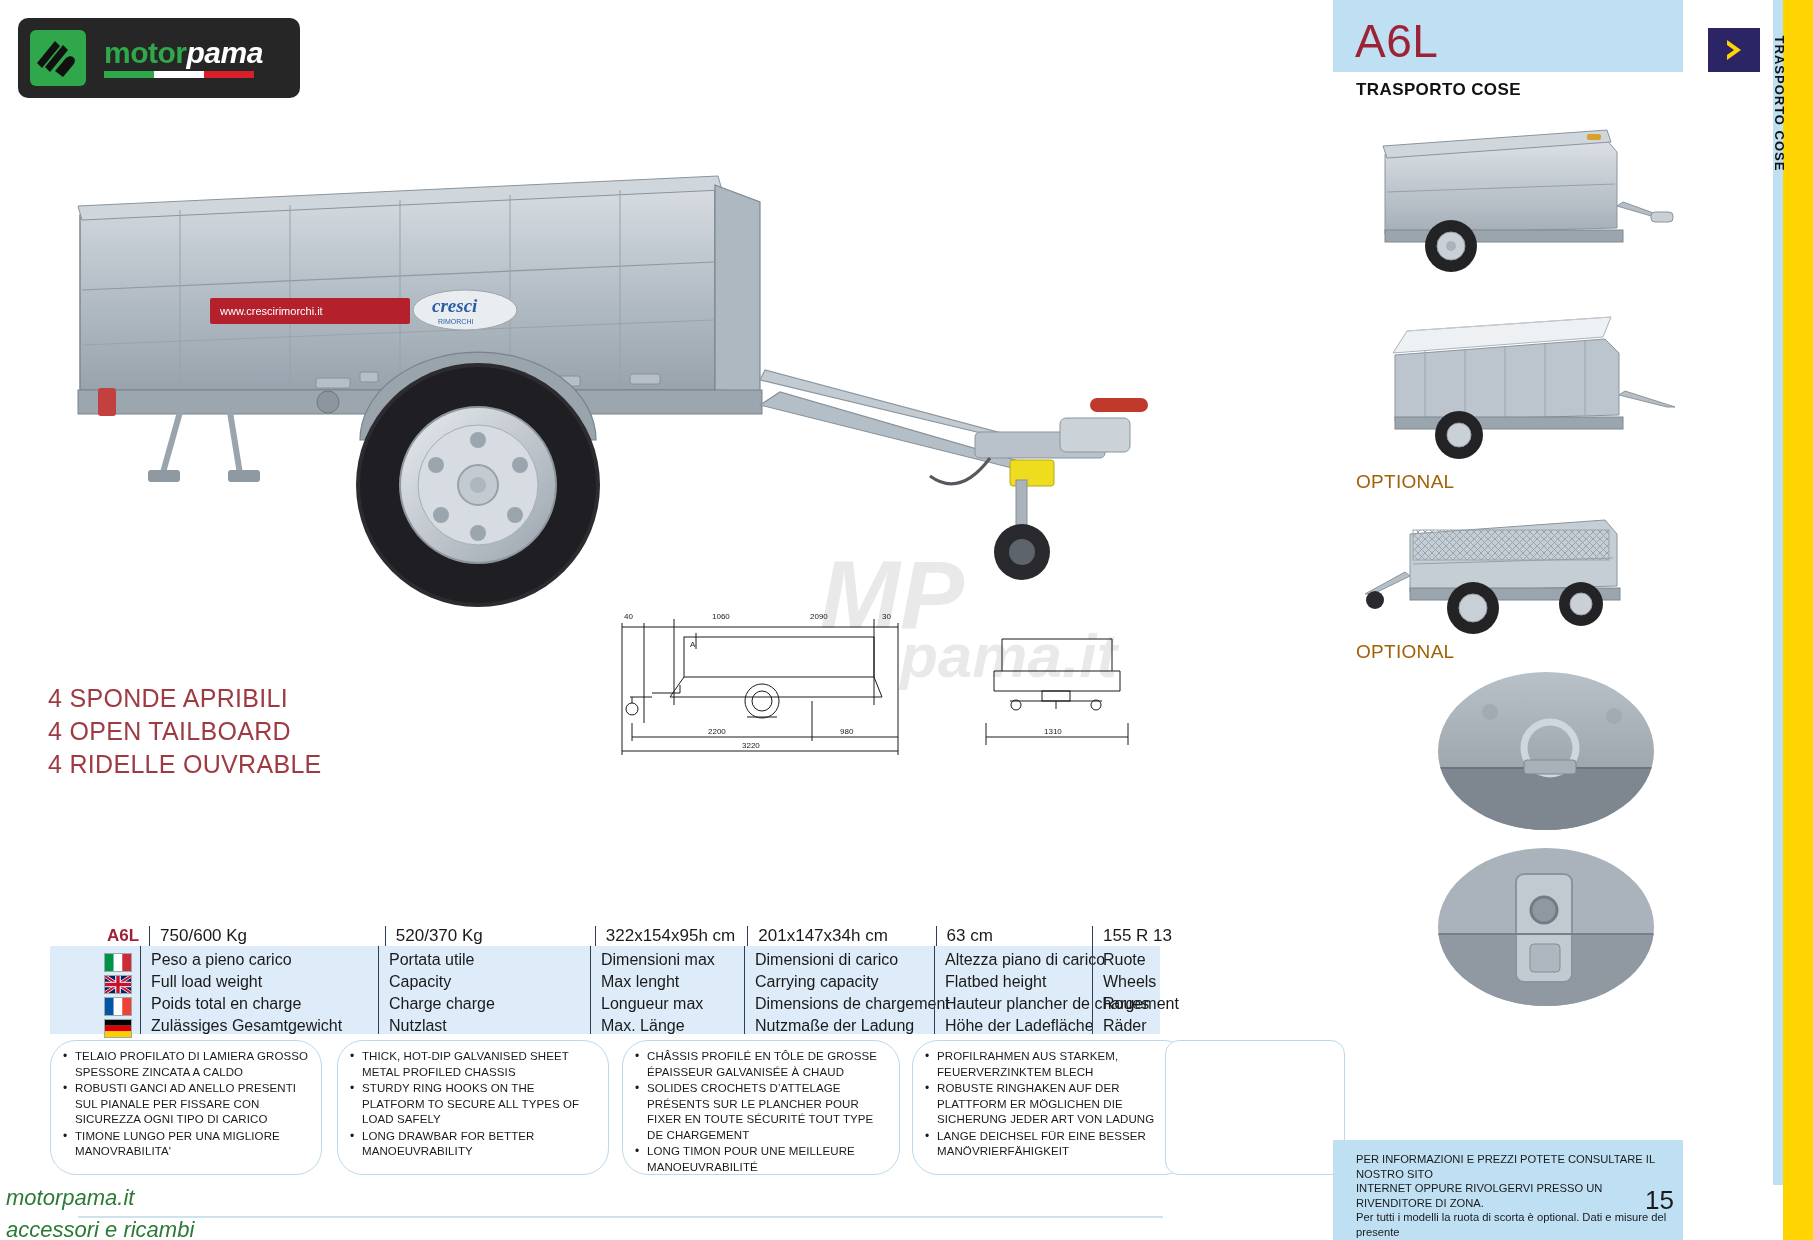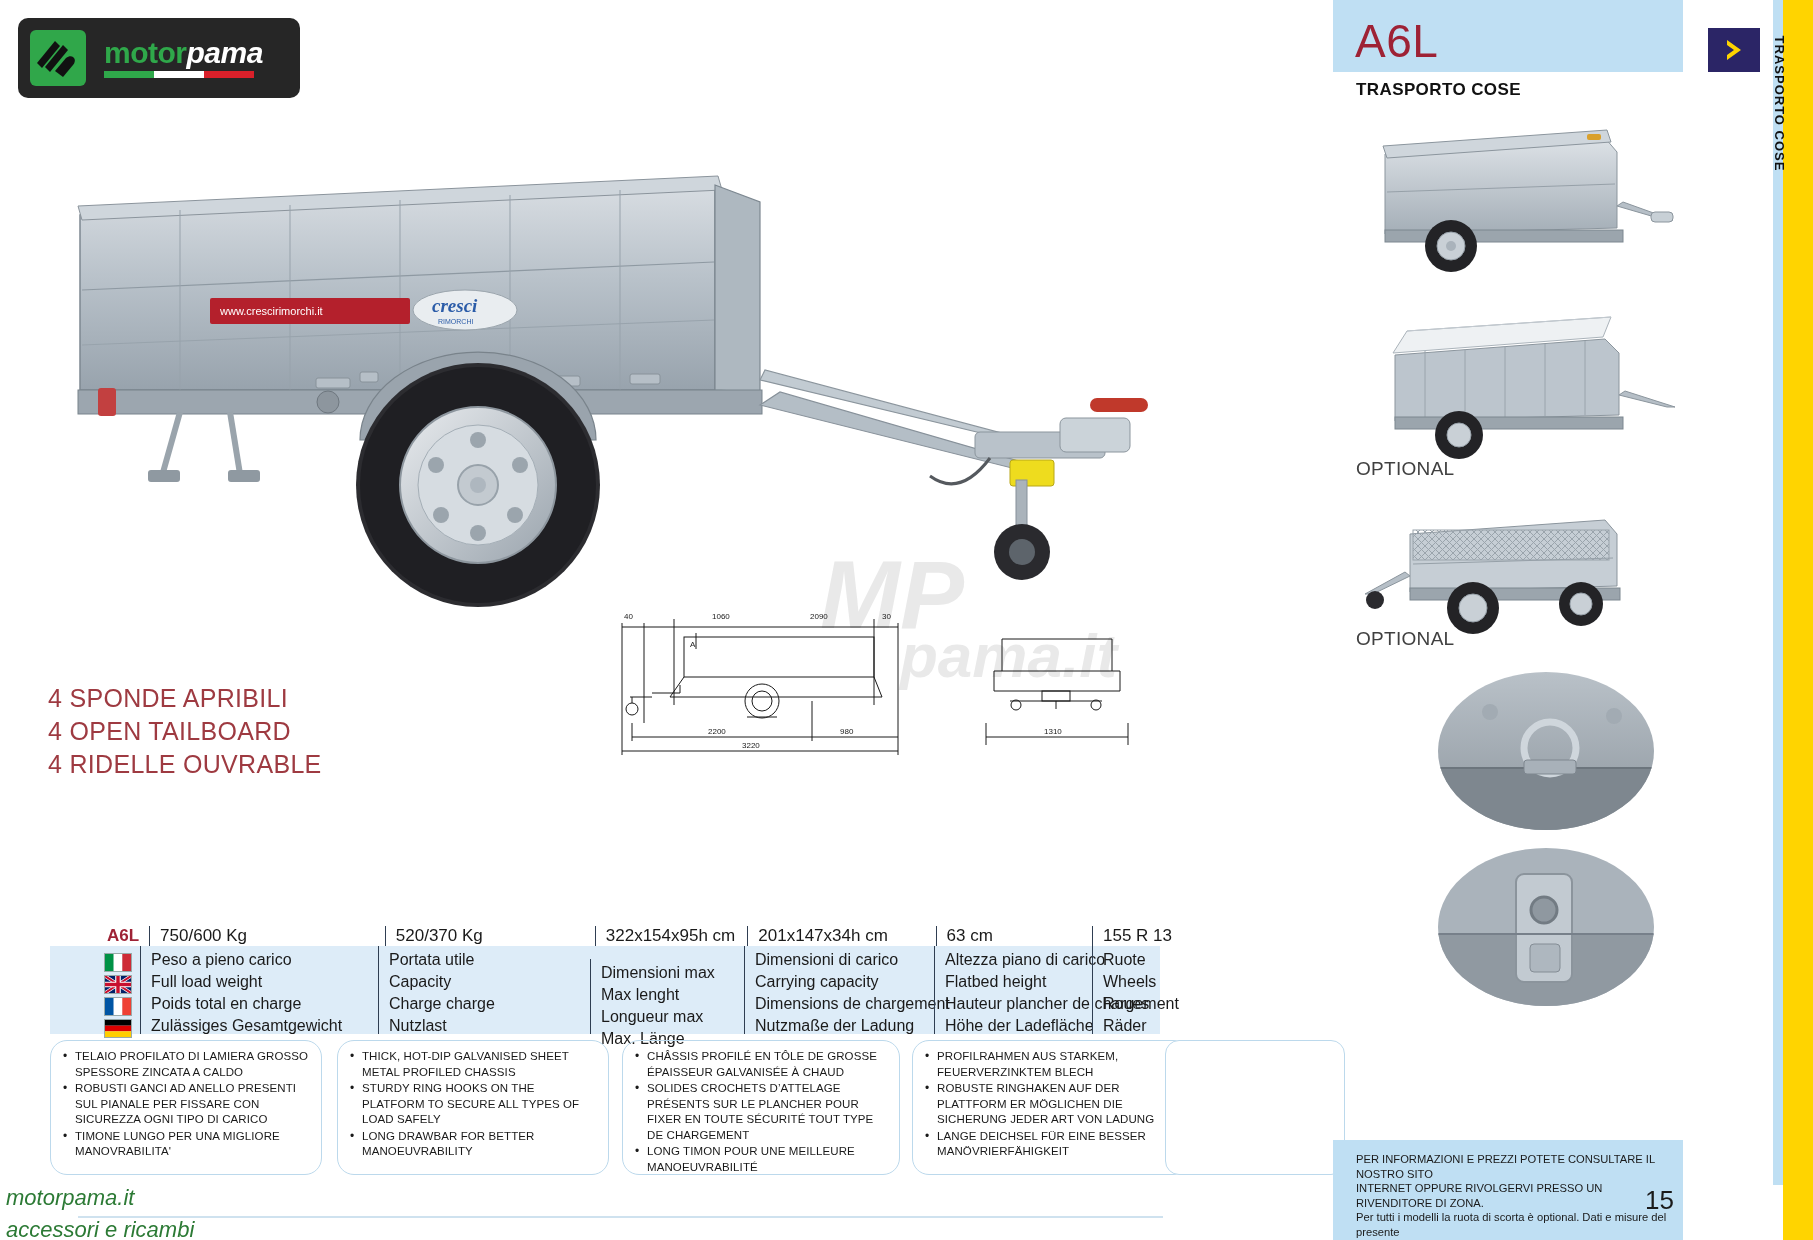--- a/index.html
+++ b/index.html
@@ -109,55 +109,55 @@
   }
   #spec .body{
     display:flex;background:#ddecf8;height:88px;
   }
   #spec .col{
     position:relative;padding-left:10px;box-sizing:border-box;
   }
   #spec .col.bl{border-left:1.5px solid #2f3e52;}
   #spec .c1{width:238px;}
   #spec .c2{width:212px;}
-  #spec .c3{width:154px;margin-top:13px;}
+  #spec .c3{width:154px;}
   #spec .c4{width:190px;}
   #spec .c5{width:158px;}
   #spec .c6{width:68px;}
   #spec .val{font-size:17px;color:#1a1a1a;white-space:nowrap;}
   #spec .langs{font-size:16px;line-height:1.38;color:#1a1a1a;padding-top:3px;white-space:nowrap;}
   .flagcol{
     width:90px;display:flex;flex-direction:column;align-items:flex-end;
     padding-top:7px;gap:3px;box-sizing:border-box;padding-right:8px;
   }
   .flag{width:26px;height:17px;display:block;border:.5px solid #9aa;}
 
   
   .bbox{
     position:absolute;top:1040px;height:135px;
-    border:1.4px solid #bcd9ec;border-radius:17px;
+    border:1.4px solid #bcd9ec;border-radius:26px;
     box-sizing:border-box;padding:8px 10px 6px 12px;
   }
   .bbox ul{margin:0;padding:0;list-style:none;}
   .bbox li{
     font-size:11.5px;line-height:1.35;color:#1a1a1a;
     letter-spacing:.1px;padding-left:12px;position:relative;margin-bottom:1px;
   }
   .bbox li:before{
     content:"\2022";position:absolute;left:0;top:-1px;font-size:12px;
   }
   #bbox1{left:50px;width:272px;}
   #bbox2{left:337px;width:272px;}
   #bbox3{left:622px;width:278px;}
   #bbox4{left:912px;width:278px;}
 
   
   .side-photo{position:absolute;}
   .opt-label{
-    position:absolute;color:#404040;font-size:19px;letter-spacing:.3px;
+    position:absolute;color:#a16207;font-size:19px;letter-spacing:.3px;margin-top:13px;
   }
 
   
   #foot-left{
     position:absolute;left:6px;top:1182px;
     color:#2c7a35;font-style:italic;font-size:22px;line-height:1.45;
   }
   #foot-rule{
     position:absolute;left:78px;top:1216px;width:1085px;height:2px;background:#cfe2ef;
   }

